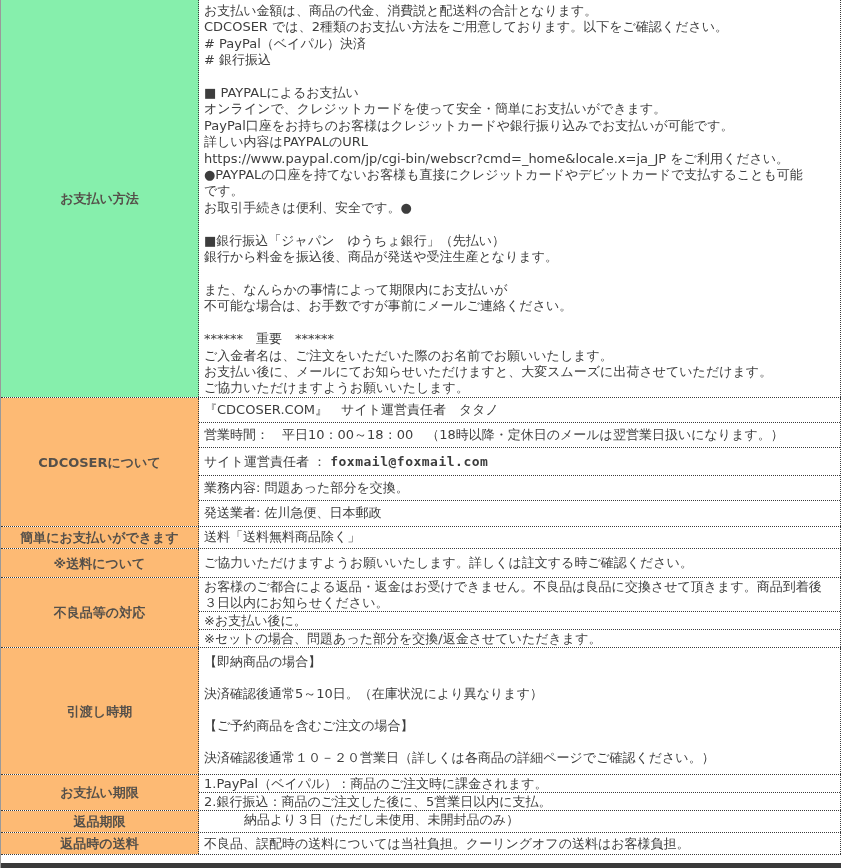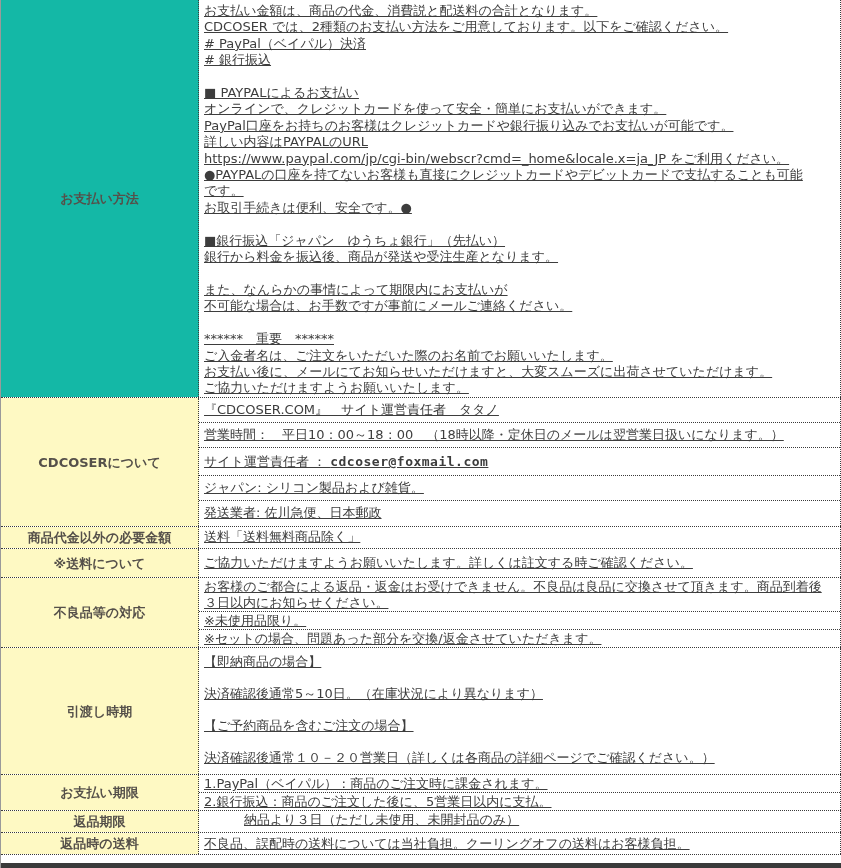--- a/index.html
+++ b/index.html
@@ -11,36 +11,35 @@
     position:relative; overflow:hidden;
   }
   .page {
     position:relative; width:841px; height:868px;
     border-left:1px solid #9a9a9a;
     overflow:hidden;
   }
   .trow { display:flex; border-bottom:1px dotted #3a3a3a; width:840px; }
   .th {
     flex:0 0 198px; width:198px;
-    background:#fef9c3;
+    background:#fdba74;
     border-right:1px dotted #3a3a3a;
     display:flex; align-items:center; justify-content:center;
     text-align:center;
     font-weight:bold; color:#55504a;
     padding:2px 8px;
     line-height:17px;
   }
-  .row-payment .th { background:#14b8a6; }
+  .row-payment .th { background:#86efac; }
   .td-group { flex:1 1 auto; display:flex; flex-direction:column; border-right:1px dotted #3a3a3a; }
   .td {
     padding:2px 6px 2px 5px;
     line-height:16px;
     border-bottom:1px dotted #3a3a3a;
     color:#3d3d3d;
-    text-decoration:underline;
   }
   .td:last-child { border-bottom:none; }
   .pre { white-space:pre-wrap; }
   .row-payment { height:398px; }
   .row-payment .td { line-height:16.4px; padding-top:3px; }
   .row-about .td { min-height:25px; padding-top:4px; }
   .row-about .td.email-cell { min-height:28px; padding-top:6px; }
   .row-about .td b { font-family:"DejaVu Sans Mono", monospace; letter-spacing:0.5px; }
   .row-extra-fee .td { min-height:20px; }
   .row-shipping-note .td { min-height:28px; padding-top:6px; }
@@ -90,45 +89,45 @@
 お支払い後に、メールにてお知らせいただけますと、大変スムーズに出荷させていただけます。
 ご協力いただけますようお願いいたします。</div>
     </div>
   </div>
 
   <div class="trow row-about">
     <div class="th">CDCOSERについて</div>
     <div class="td-group">
       <div class="td">『CDCOSER.COM』　サイト運営責任者　タタノ</div>
       <div class="td">営業時間：　平日10：00～18：00　（18時以降・定休日のメールは翌営業日扱いになります。）</div>
-      <div class="td email-cell"><span>サイト運営責任者 ： </span><b>cdcoser@foxmail.com</b></div>
-      <div class="td">ジャパン: シリコン製品および雑貨。</div>
+      <div class="td email-cell"><span>サイト運営責任者 ： </span><b>foxmail@foxmail.com</b></div>
+      <div class="td">業務内容: 問題あった部分を交換。</div>
       <div class="td">発送業者: 佐川急便、日本郵政</div>
     </div>
   </div>
 
   <div class="trow row-extra-fee">
-    <div class="th">商品代金以外の必要金額</div>
+    <div class="th">簡単にお支払いができます</div>
     <div class="td-group">
       <div class="td">送料「送料無料商品除く」</div>
     </div>
   </div>
 
   <div class="trow row-shipping-note">
     <div class="th">※送料について</div>
     <div class="td-group">
       <div class="td">ご協力いただけますようお願いいたします。詳しくは註文する時ご確認ください。</div>
     </div>
   </div>
 
   <div class="trow row-defect">
     <div class="th">不良品等の対応</div>
     <div class="td-group">
       <div class="td first">お客様のご都合による返品・返金はお受けできません。不良品は良品に交換させて頂きます。商品到着後３日以内にお知らせください。</div>
-      <div class="td">※未使用品限り。</div>
+      <div class="td">※お支払い後に。</div>
       <div class="td">※セットの場合、問題あった部分を交換/返金させていただきます。</div>
     </div>
   </div>
 
   <div class="trow row-delivery">
     <div class="th">引渡し時期</div>
     <div class="td-group">
       <div class="td pre">【即納商品の場合】
 
 決済確認後通常5～10日。（在庫状況により異なります）

